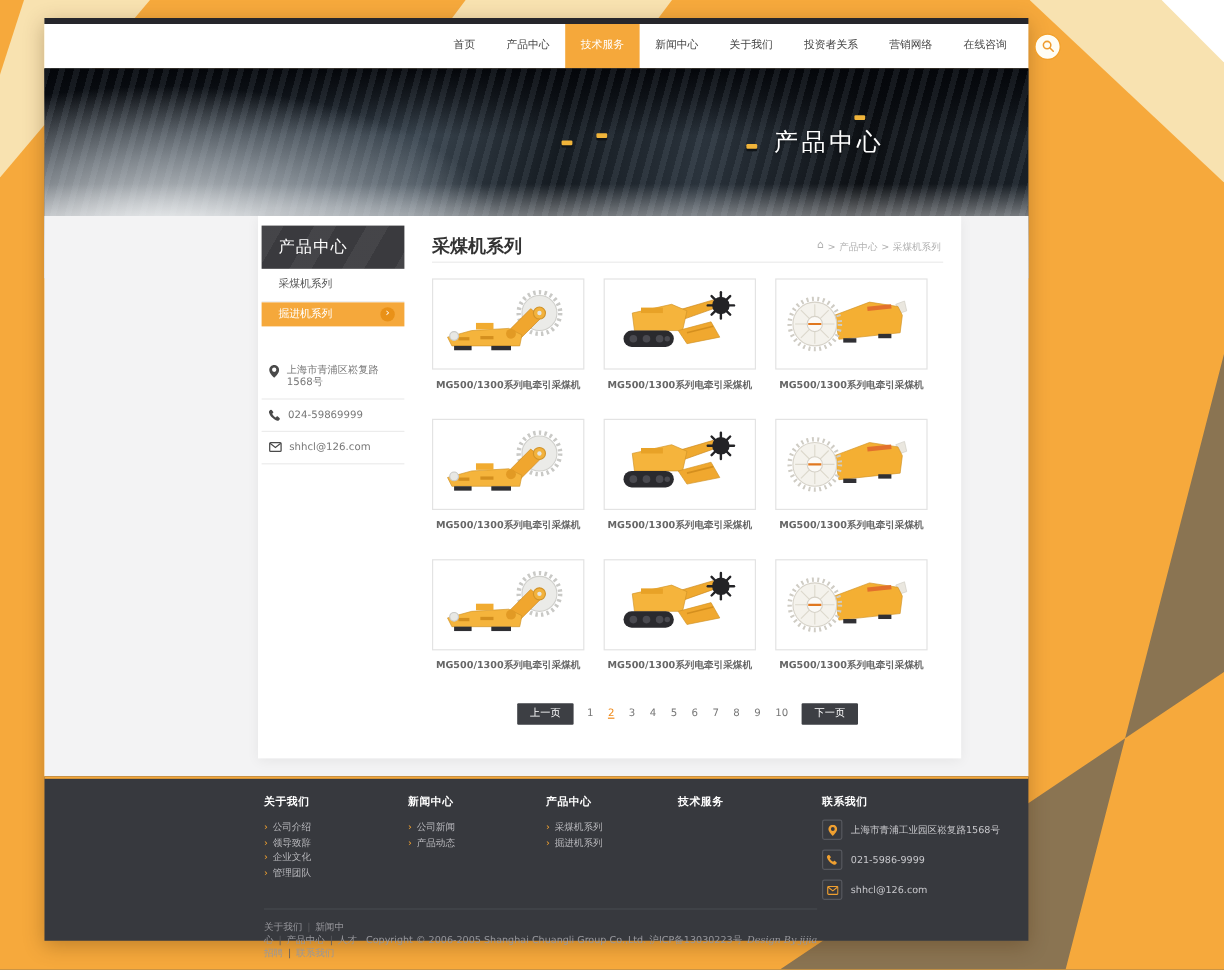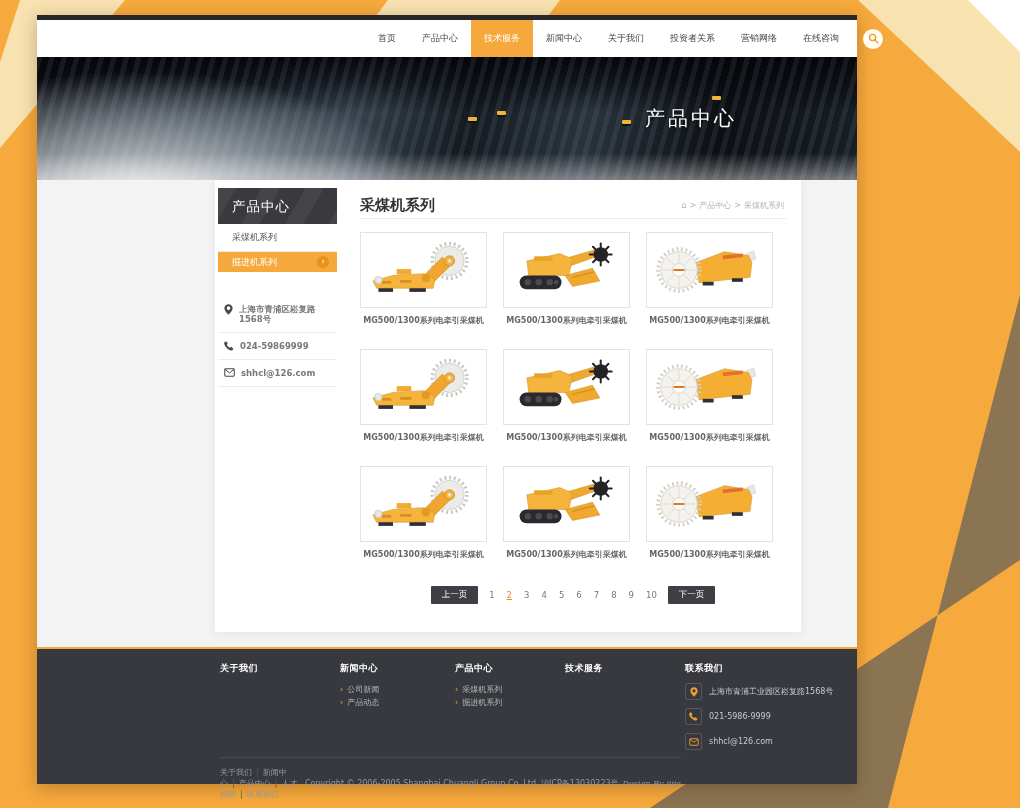--- a/index.html
+++ b/index.html
@@ -54,21 +54,21 @@
   .side-head{
     margin-top:8px;height:36px;line-height:36px;background:#3a3a3e;color:#fff;
     font-size:13.5px;letter-spacing:1px;padding-left:14px;
     background-image:repeating-linear-gradient(120deg, rgba(255,255,255,.055) 0 16px, rgba(0,0,0,0) 16px 38px);
   }
   .side-item{height:27px;line-height:27px;font-size:9px;color:#555;padding-left:14px;border-bottom:1px solid #ececec;cursor:pointer;}
   .side-item.active{background:#f5a83b;color:#fff;border-bottom:none;height:20px;line-height:20px;display:flex;align-items:center;padding-right:8px;}
   .side-item.active .lbl{flex:1;}
   .arrow-badge{width:12px;height:12px;border-radius:50%;background:#e99118;color:#fff;font-size:9px;line-height:11px;text-align:center;flex:none;}
   .side-contact{margin-top:24px;}
-  .sc-row{display:flex;align-items:flex-start;gap:6px;padding:8px 2px 8px 6px;border-bottom:1px solid #ececec;color:#777;font-size:8.5px;line-height:10px;font-weight:bold;}
+  .sc-row{display:flex;align-items:flex-start;gap:6px;padding:8px 2px 8px 6px;border-bottom:1px solid #ececec;color:#777;font-size:8.5px;line-height:10px;}
   .sc-row svg{flex:none;margin-top:0;color:#4a4a4a;}
   
   .main-col{margin-left:23px;width:426px;}
   .title-row{margin-top:12px;height:26px;display:flex;align-items:center;justify-content:space-between;border-bottom:1px solid #ececec;}
   .page-title{font-size:15px;font-weight:600;color:#333;}
   .breadcrumb{font-size:8px;color:#b0b0b0;display:flex;align-items:center;gap:3px;padding-right:2px;}
   .breadcrumb .home{font-size:9px;}
   .grid{margin-top:13px;display:grid;grid-template-columns:repeat(3,127px);column-gap:16px;row-gap:23px;}
   .card{cursor:pointer;font-weight:bold;}
   .card-img{height:76px;border:1px solid #e3e3e3;background:#fff;box-sizing:border-box;display:flex;align-items:center;justify-content:center;}
@@ -347,20 +347,26 @@
           <div class="pg-btn">下一页</div>
         </div>
       </div>
     </div>
   </div>
 
   <div class="footer">
     <div class="footer-cols">
       <div class="fcol w1">
         <div class="fcol-t">关于我们</div>
+        <ul>
+          <li>公司介绍</li>
+          <li>领导致辞</li>
+          <li>企业文化</li>
+          <li>管理团队</li>
+        </ul>
       </div>
       <div class="fcol w2">
         <div class="fcol-t">新闻中心</div>
         <ul>
           <li>公司新闻</li>
           <li>产品动态</li>
         </ul>
       </div>
       <div class="fcol w3">
         <div class="fcol-t">产品中心</div>

